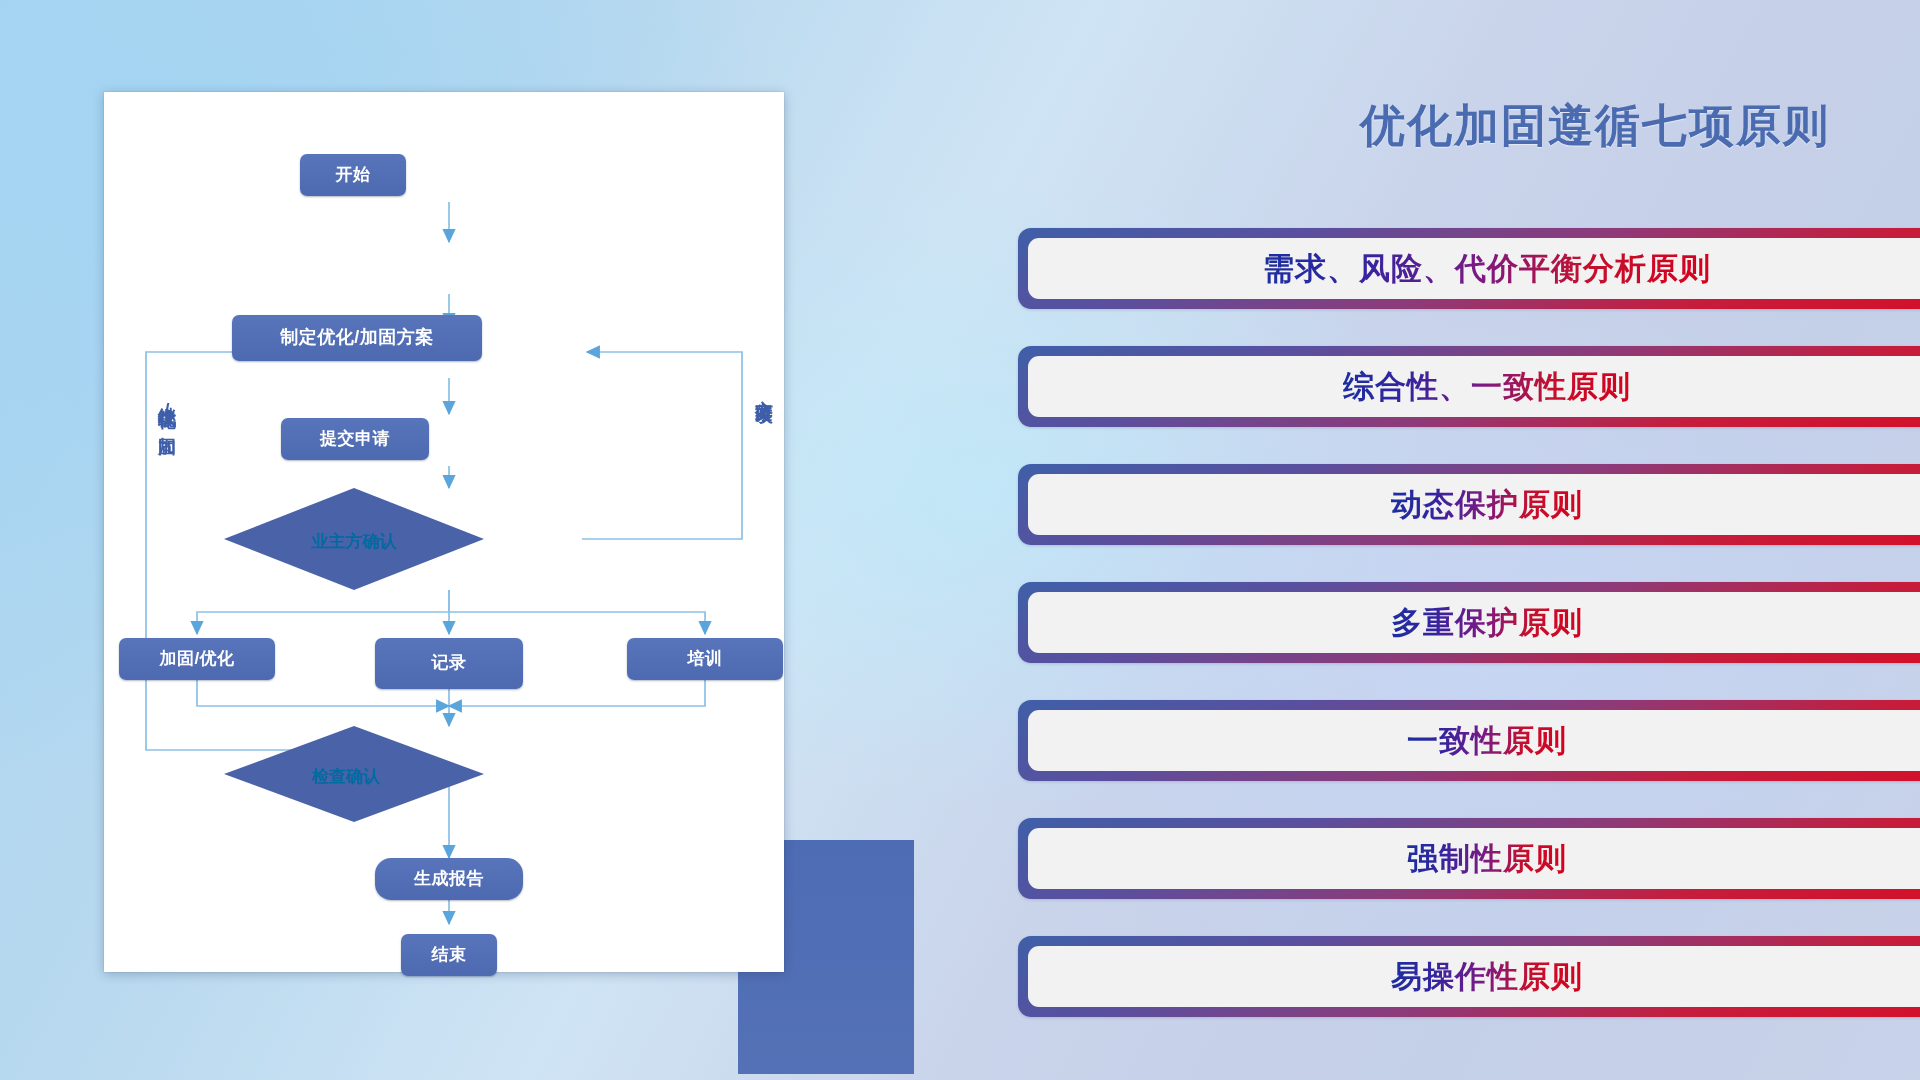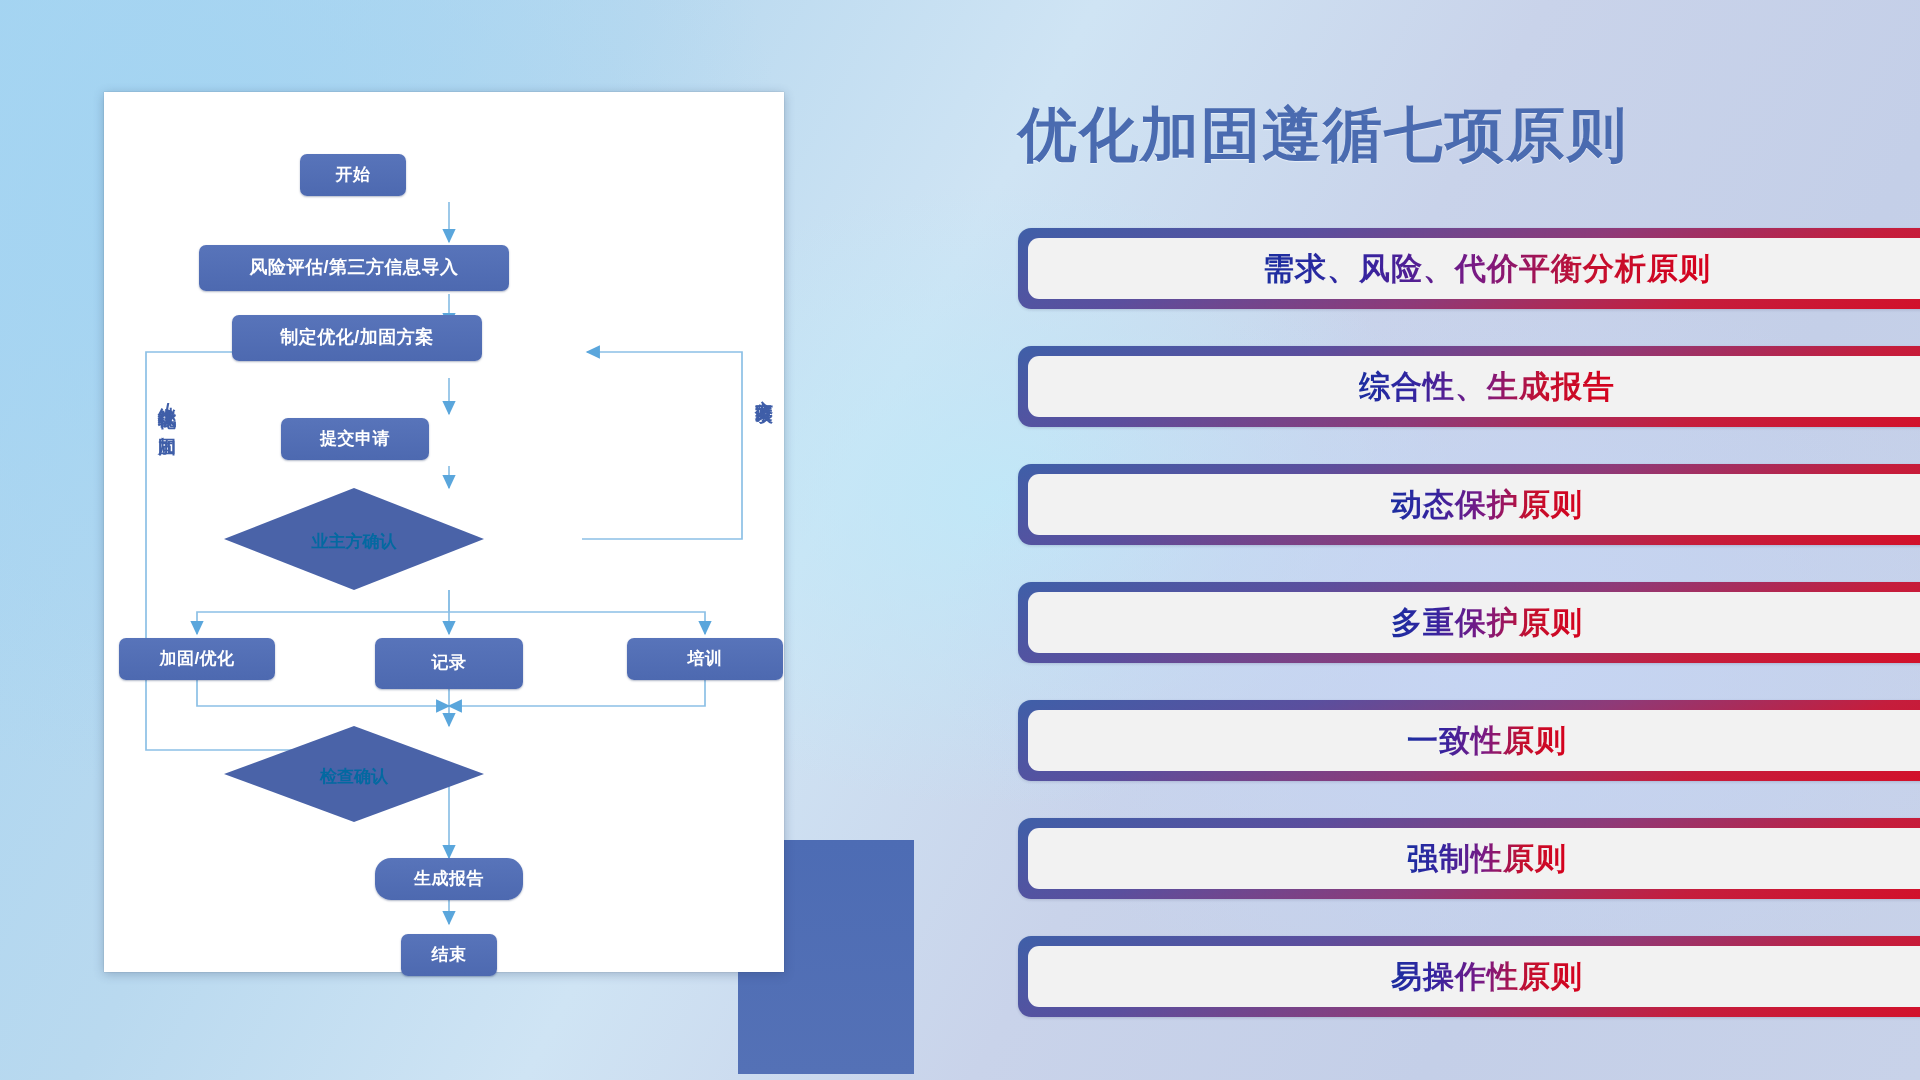--- a/index.html
+++ b/index.html
@@ -40,22 +40,22 @@
     line-height:1.05; white-space:nowrap;
   }
   .dia-text {
     position:absolute; color:#0369a1; font-weight:700; font-size:17px;
     text-align:center; white-space:nowrap;
   }
 
   
   #right-panel { position:absolute; left:1018px; top:96px; width:812px; height:930px; }
   #panel-title {
-    position:absolute; left:0; top:0; width:812px; text-align:left;
-    font-size:59px; font-weight:700; color:#4a6bb0; letter-spacing:2px;
+    position:absolute; left:0; top:0; width:812px; text-align:right;
+    font-size:45px; font-weight:700; color:#4a6bb0; letter-spacing:2px;
     text-shadow:0 1px 1px rgba(255,255,255,.55);
   }
   #cards { position:absolute; left:0; top:132px; width:812px; }
   .card {
     position:relative; width:938px; height:81px; margin-bottom:37px;
     border-radius:13px; padding:10px;
     background:linear-gradient(160deg,#3f5fa8 0%,#5a4f9e 26%,#8e3a78 52%,#c51d3c 76%,#d40f28 100%);
     box-shadow:0 1px 3px rgba(60,70,110,.20);
   }
   .card-inner {
@@ -114,23 +114,20 @@
         <path d="M478,447 L638,447 L638,260 L483,260"></path>
 
         <path d="M212,658 L42,658 L42,260 L207,260"></path>
       </g>
     </svg>
 
     <div class="node" style="left:196px;top:62px;width:106px;height:42px;font-size:17px;">
       <span>开始</span>
     </div>
 
-    <div class="node" style="left:95px;top:153px;width:310px;height:46px;font-size:18px;">
-      <span>风险评估/第三方信息导入</span>
-    </div>
 
     <div class="node" style="left:128px;top:223px;width:250px;height:46px;font-size:18px;">
       <span>制定优化/加固方案</span>
     </div>
 
     <div class="node" style="left:177px;top:326px;width:148px;height:42px;font-size:17px;">
       <span>提交申请</span>
     </div>
 
     <svg style="position:absolute;left:120px;top:396px;width:260px;height:102px;overflow:visible;">
@@ -148,21 +145,21 @@
       <span>记录</span>
     </div>
 
     <div class="node" style="left:523px;top:546px;width:156px;height:42px;font-size:17px;">
       <span>培训</span>
     </div>
 
     <svg style="position:absolute;left:120px;top:634px;width:260px;height:96px;overflow:visible;">
       <polygon points="130,0 260,48 130,96 0,48" fill="#4a63a8"></polygon>
     </svg>
-    <div class="dia-text" style="left:120px;top:673px;width:260px;">
+    <div class="dia-text" style="left:112px;top:673px;width:260px;">
       <span>检查确认</span>
     </div>
 
     <div class="node" style="left:271px;top:766px;width:148px;height:42px;font-size:17px;border-radius:16px;">
       <span>生成报告</span>
     </div>
 
     <div class="node" style="left:297px;top:832px;width:96px;height:42px;font-size:17px;margin-top:10px;">
       <span>结束</span>
     </div>
@@ -185,21 +182,21 @@
   <div id="cards">
 
     <div class="card">
       <div class="card-inner">
         <span class="card-label">需求、风险、代价平衡分析原则</span>
       </div>
     </div>
 
     <div class="card">
       <div class="card-inner">
-        <span class="card-label">综合性、生成报告</span>
+        <span class="card-label">综合性、一致性原则</span>
       </div>
     </div>
 
     <div class="card">
       <div class="card-inner">
         <span class="card-label">动态保护原则</span>
       </div>
     </div>
 
     <div class="card">

